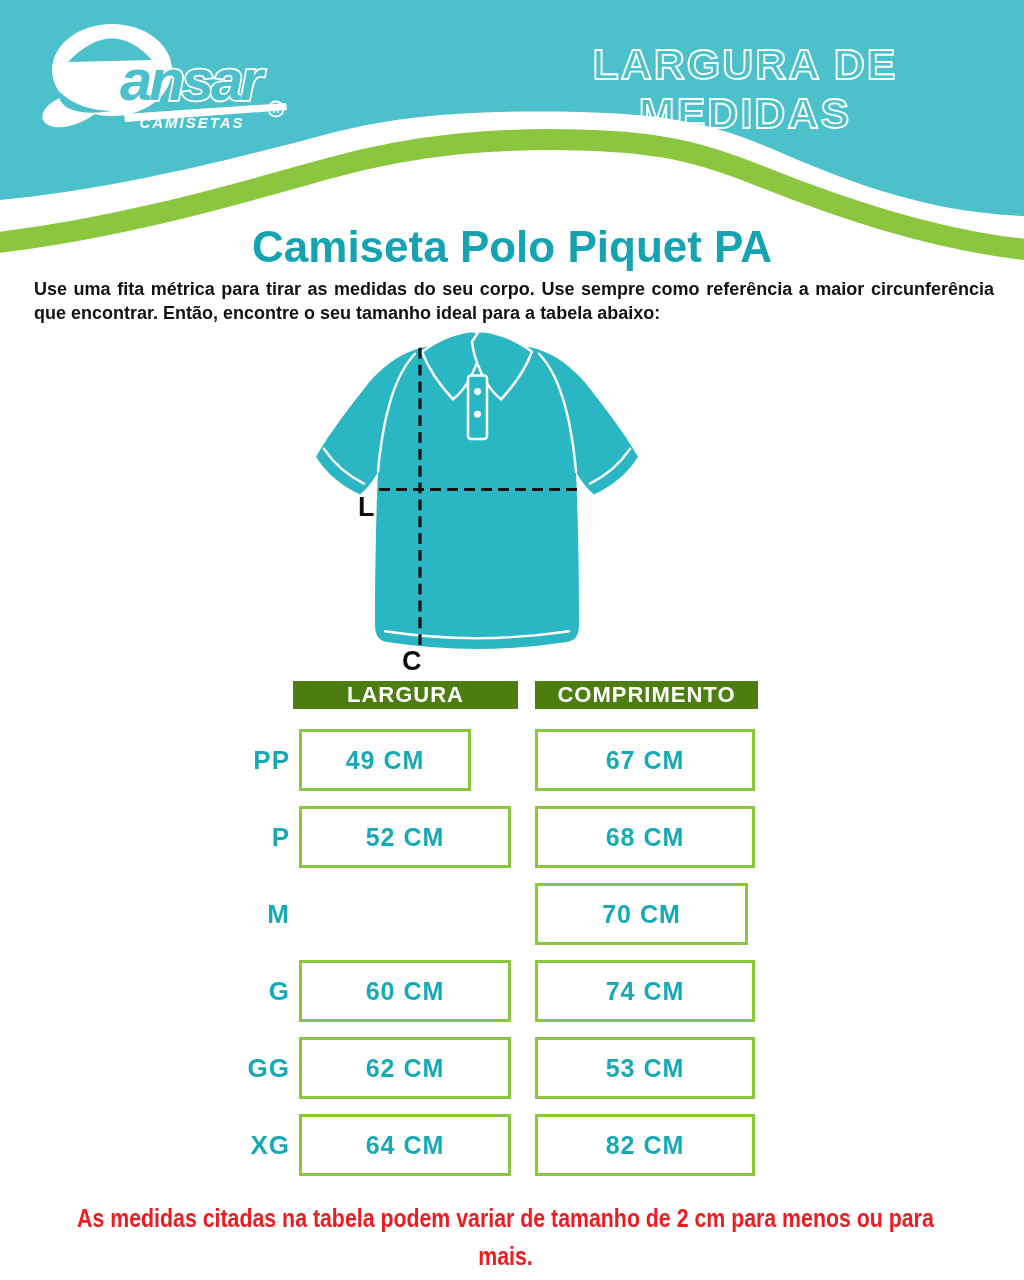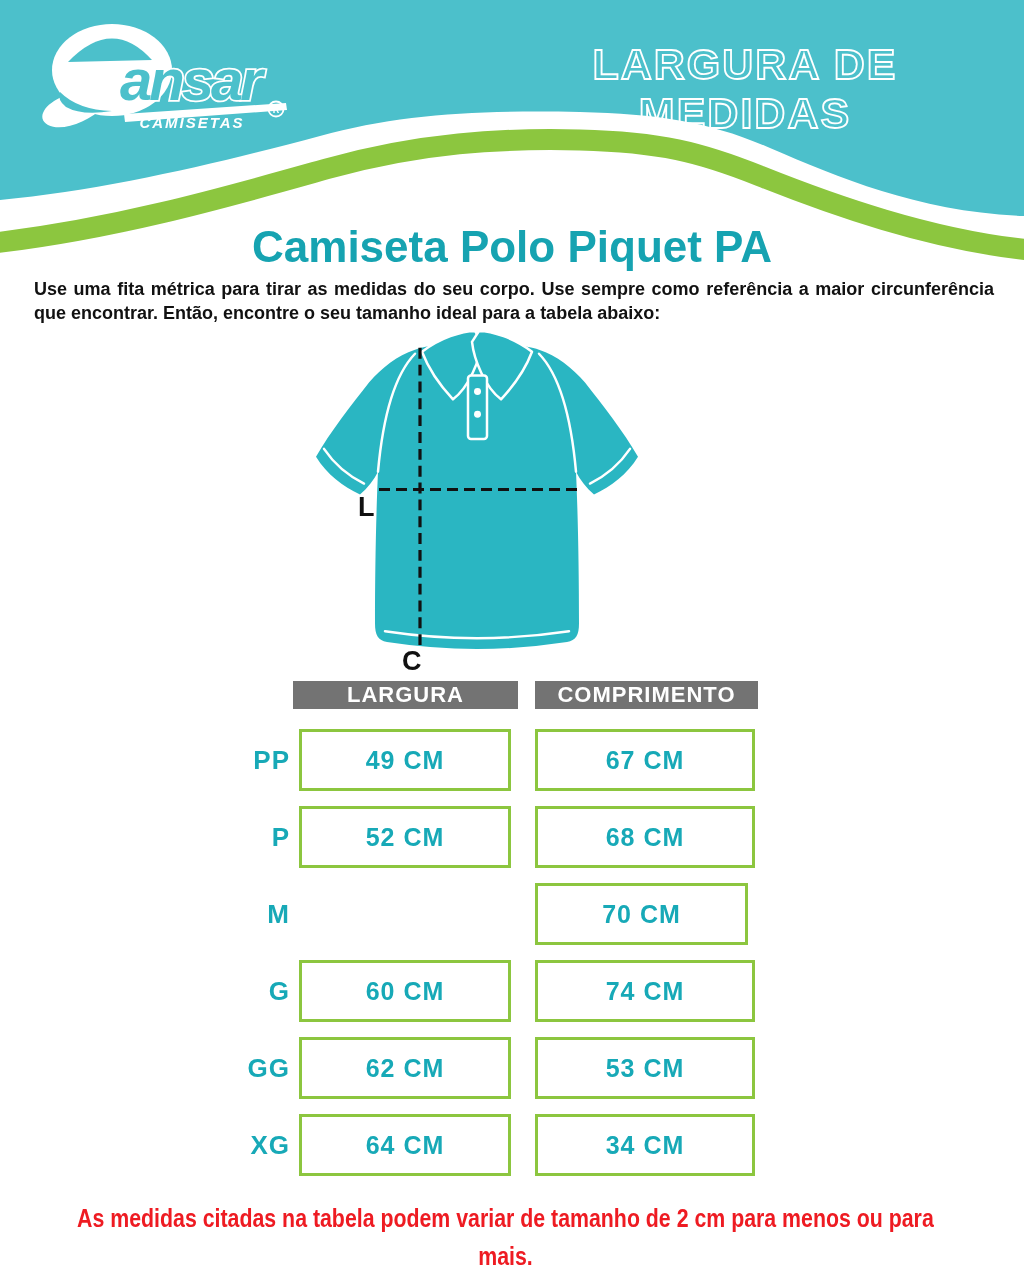--- a/index.html
+++ b/index.html
@@ -28,21 +28,21 @@
     font-size:18px;font-weight:bold;color:#111111;text-align:justify;line-height:1.32;
   }
 
   
   .measure-label{
     position:absolute;font-size:27px;font-weight:bold;color:#111111;
   }
 
   
   .col-header{
-    position:absolute;height:28px;background:#737373;color:#ffffff;
+    position:absolute;height:28px;background:#4d7c0f;color:#ffffff;
     font-size:22px;font-weight:bold;letter-spacing:1px;
     display:flex;align-items:center;justify-content:center;
   }
   .size-label{
     position:absolute;left:210px;width:80px;height:62px;
     color:#17a9b7;font-size:26px;font-weight:bold;letter-spacing:1px;
     display:flex;align-items:center;justify-content:flex-end;
   }
   .value-box{
     position:absolute;height:62px;background:#ffffff;border:3px solid #8cc63f;
@@ -112,40 +112,40 @@
     <line x1="108" y1="20" x2="108" y2="325" stroke="#111111" stroke-width="3.2" stroke-dasharray="11 6"></line>
     <line x1="67" y1="163" x2="266" y2="163" stroke="#111111" stroke-width="3.2" stroke-dasharray="11 6"></line>
   </svg>
   <div class="measure-label" style="left:358px;top:492px;">L</div>
   <div class="measure-label" style="left:402px;top:646px;">C</div>
 
   <div class="col-header" style="left:293px;top:681px;width:225px;">LARGURA</div>
   <div class="col-header" style="left:535px;top:681px;width:223px;">COMPRIMENTO</div>
 
   <div class="size-label" style="top:729px;">PP</div>
-  <div class="value-box" style="left:299px;top:729px;width:212px;">49 CM</div>
+  <div class="value-box" style="left:299px;top:729px;width:172px;">49 CM</div>
   <div class="value-box" style="left:535px;top:729px;width:220px;">67 CM</div>
 
   <div class="size-label" style="top:806px;">P</div>
   <div class="value-box" style="left:299px;top:806px;width:212px;">52 CM</div>
   <div class="value-box" style="left:535px;top:806px;width:220px;">68 CM</div>
 
   <div class="size-label" style="top:883px;">M</div>
   <div class="value-box" style="left:535px;top:883px;width:213px;">70 CM</div>
 
   <div class="size-label" style="top:960px;">G</div>
   <div class="value-box" style="left:299px;top:960px;width:212px;">60 CM</div>
   <div class="value-box" style="left:535px;top:960px;width:220px;">74 CM</div>
 
   <div class="size-label" style="top:1037px;">GG</div>
   <div class="value-box" style="left:299px;top:1037px;width:212px;">62 CM</div>
   <div class="value-box" style="left:535px;top:1037px;width:220px;">53 CM</div>
 
   <div class="size-label" style="top:1114px;">XG</div>
   <div class="value-box" style="left:299px;top:1114px;width:212px;">64 CM</div>
-  <div class="value-box" style="left:535px;top:1114px;width:220px;">34 CM</div>
+  <div class="value-box" style="left:535px;top:1114px;width:220px;">82 CM</div>
 
   <div id="footnote">
     <span>As medidas citadas na tabela podem variar de tamanho de 2 cm para menos ou para</span><br>
     <span>mais.</span>
   </div>
 
 </div>
 
 </body></html>

